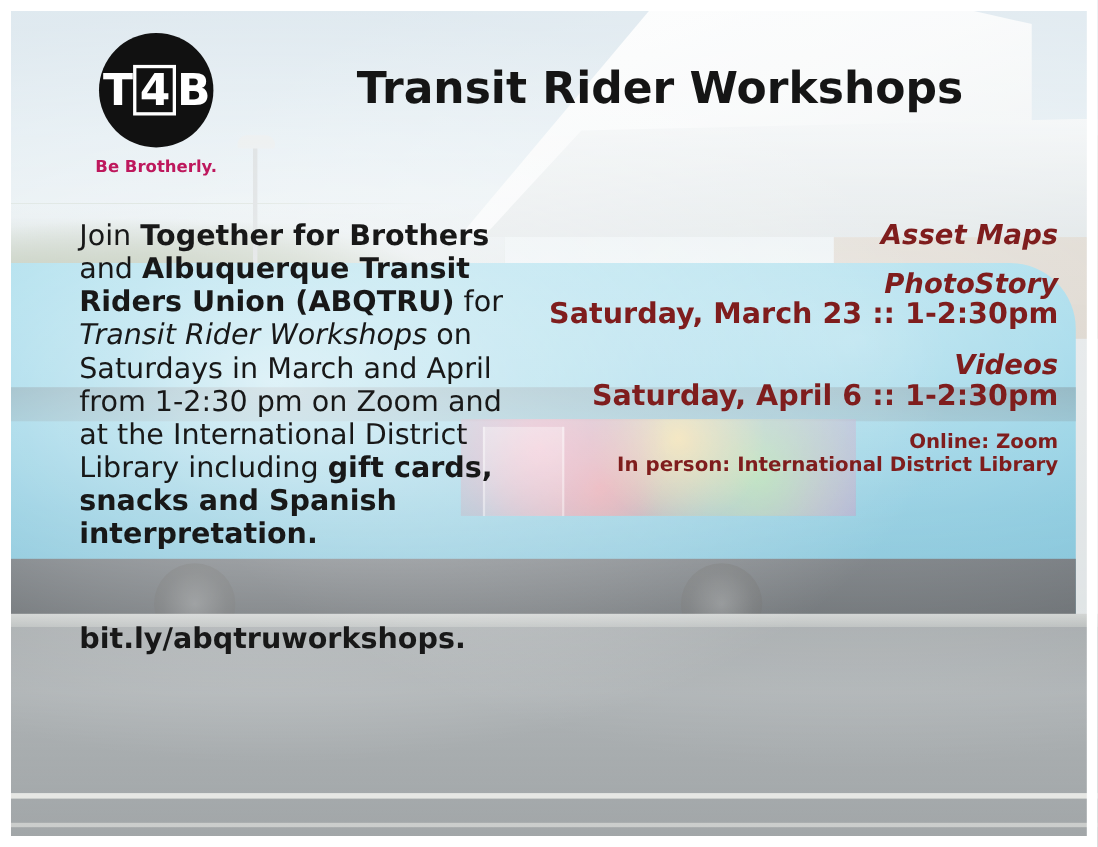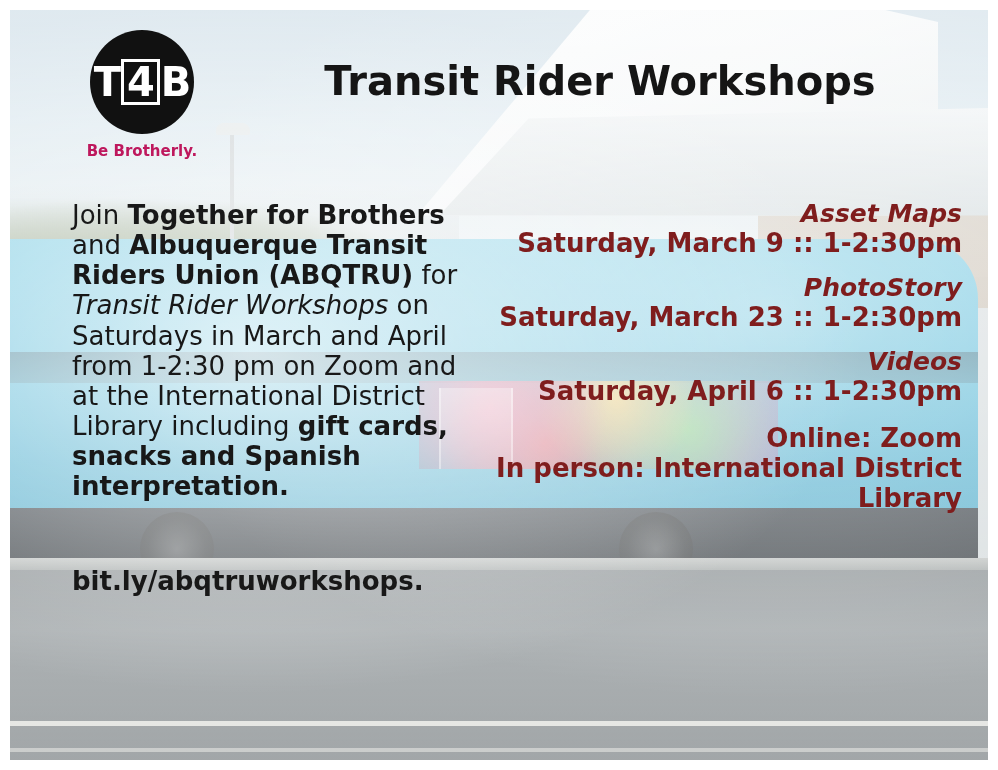--- a/index.html
+++ b/index.html
@@ -243,21 +243,21 @@
     font-style: italic;
     line-height: 1.1;
   }
   .session .when {
     font-size: 26px;
     font-weight: bold;
     line-height: 1.18;
   }
   .where {
     margin-top: 12px;
-    font-size: 26px;
+    font-size: 18px;
     font-weight: bold;
     line-height: 1.16;
   }
 </style>
 </head>
 <body>
 
 <div class="flyer">
 
   <div class="bg">
@@ -302,21 +302,20 @@
     <div class="left-col">
       <p class="para-1"><span>Join </span><b>Together for Brothers</b><span> and </span><b>Albuquerque Transit Riders Union (ABQTRU)</b><span> for </span><i>Transit Rider Workshops</i><span> on Saturdays in March and April from 1-2:30 pm on Zoom and at the International District Library including </span><b>gift cards, snacks and Spanish interpretation.</b></p>
 
       <p class="para-2"><br><b>bit.ly/abqtruworkshops.</b></p>
     </div>
 
     <div class="right-col">
 
       <div class="session">
         <div class="name">Asset Maps</div>
-        <div class="when">Saturday, March 9 :: 1-2:30pm</div>
       </div>
 
       <div class="session">
         <div class="name">PhotoStory</div>
         <div class="when">Saturday, March 23  :: 1-2:30pm</div>
       </div>
 
       <div class="session">
         <div class="name">Videos</div>
         <div class="when">Saturday, April 6 :: 1-2:30pm</div>

